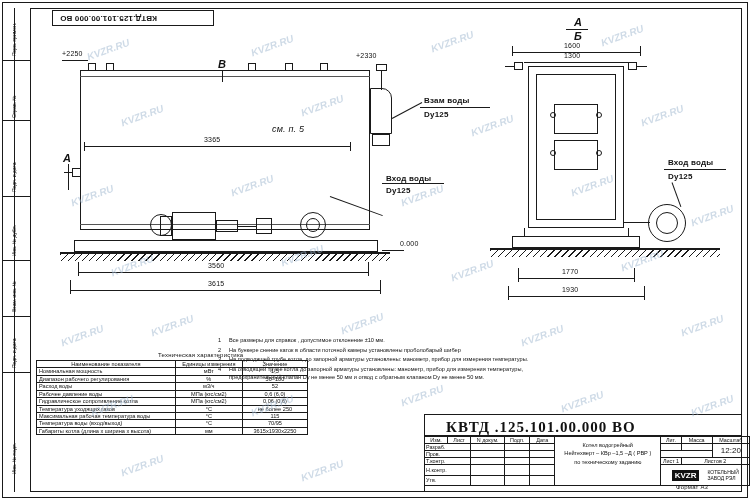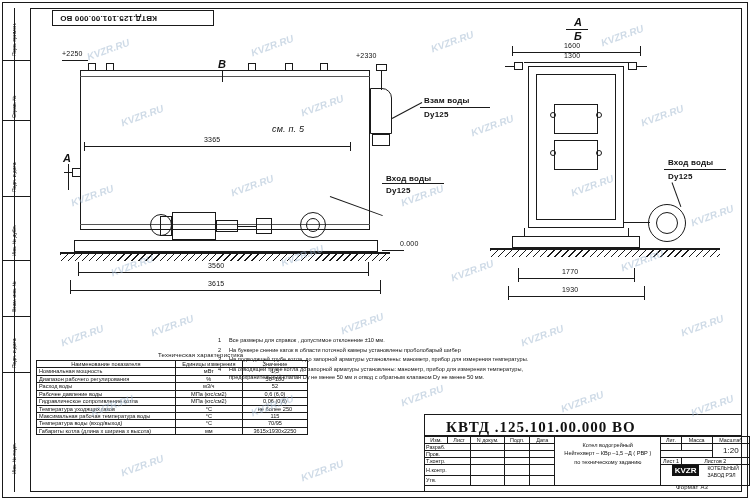--- a/index.html
+++ b/index.html
@@ -283,21 +283,21 @@
       <td class="cc" style="width:30px;">Масса</td>
       <td class="cc" style="width:36px;">Масштаб</td>
     </tr>
     <tr>
       <td colspan="2">Разраб.</td>
       <td></td>
       <td></td>
       <td></td>
       <td class="cc"></td>
       <td class="cc"></td>
-      <td class="cc" rowspan="2" style="font-size:8px;">1:20</td>
+      <td class="cc" rowspan="2" style="font-size:8px;">12:20</td>
     </tr>
     <tr>
       <td colspan="2">Пров.</td>
       <td></td>
       <td></td>
       <td></td>
       <td class="cc" colspan="2"></td>
     </tr>
     <tr>
       <td colspan="2">Т.контр.</td>
@@ -306,21 +306,21 @@
       <td></td>
       <td class="cc">Лист 1</td>
       <td class="cc" colspan="2">Листов  2</td>
     </tr>
     <tr>
       <td colspan="2">Н.контр.</td>
       <td></td>
       <td></td>
       <td></td>
       <td class="cc" colspan="3" rowspan="2" style="padding:0;">
-        <div style="display:flex;align-items:flex-start;justify-content:center;gap:8px;height:20px;">
+        <div style="display:flex;align-items:center;justify-content:center;gap:8px;height:20px;">
           <div style="background:#111;color:#fff;font-weight:bold;font-size:8px;padding:1px 3px;">KVZR</div>
           <div style="text-align:left;font-size:5px;line-height:1.3;">
             <div>КОТЕЛЬНЫЙ</div>
             <div>ЗАВОД РЭЛ</div>
           </div>
         </div>
       </td>
     </tr>
     <tr>
       <td colspan="2">Утв.</td>

